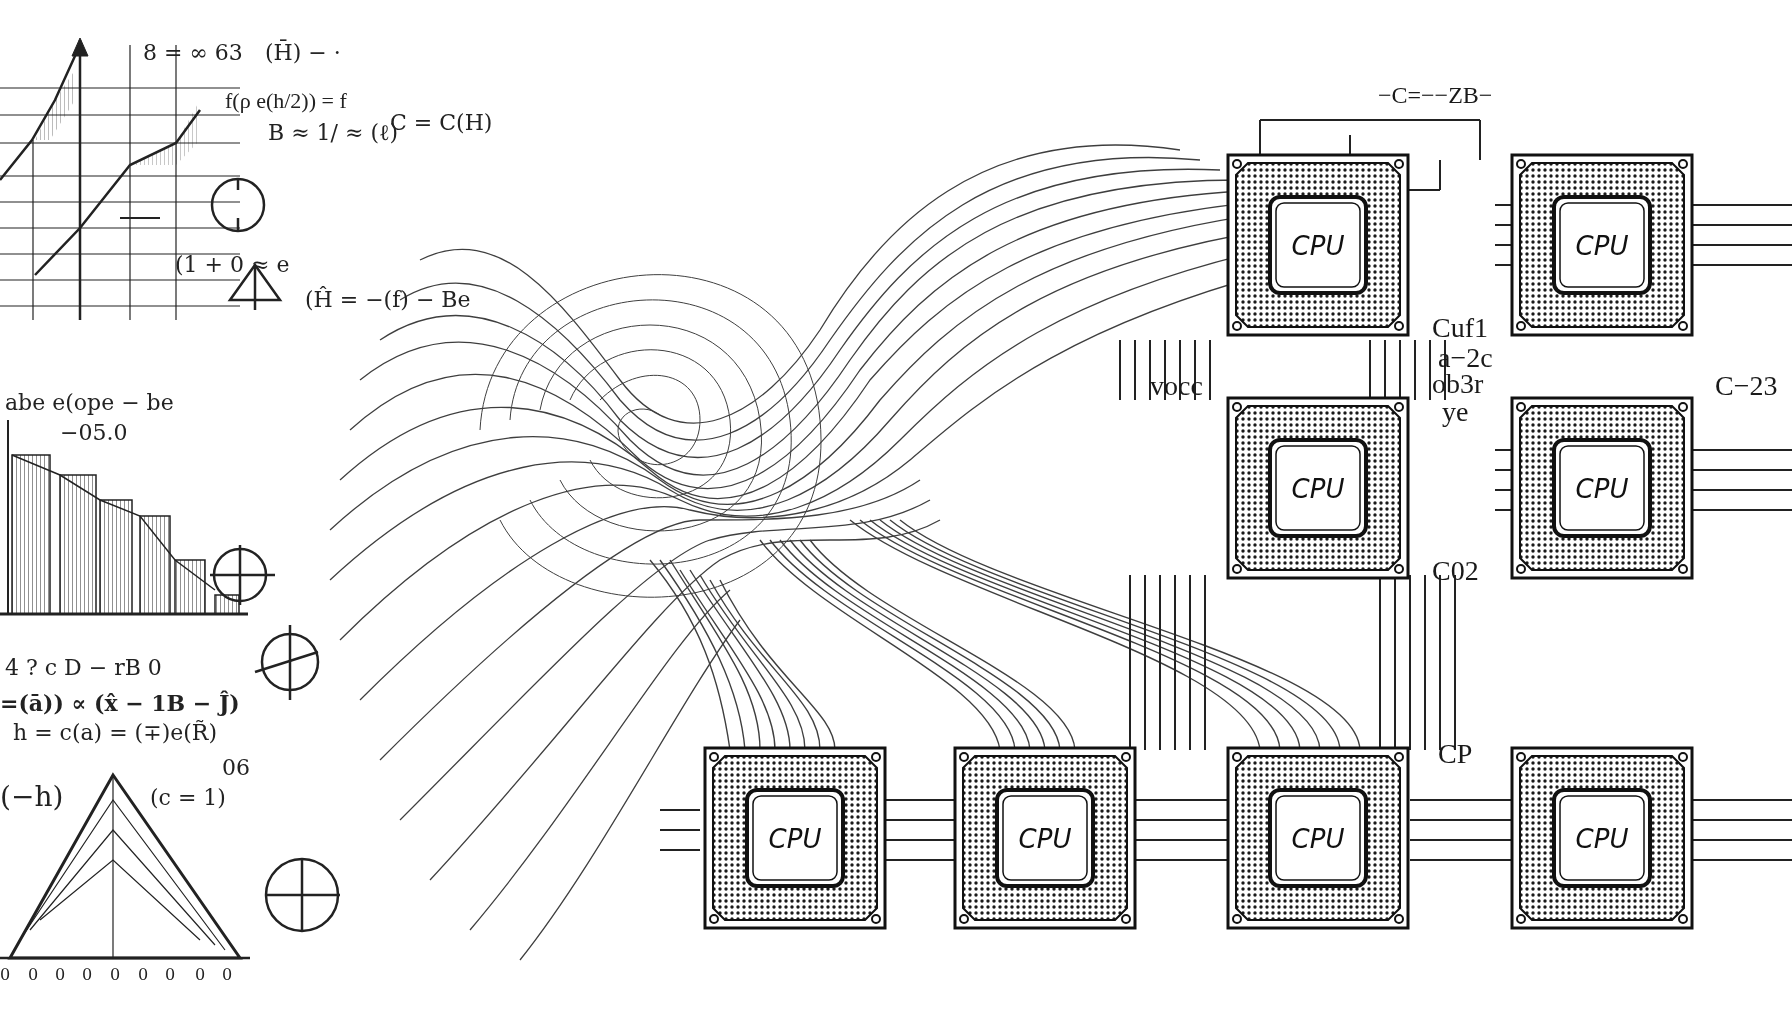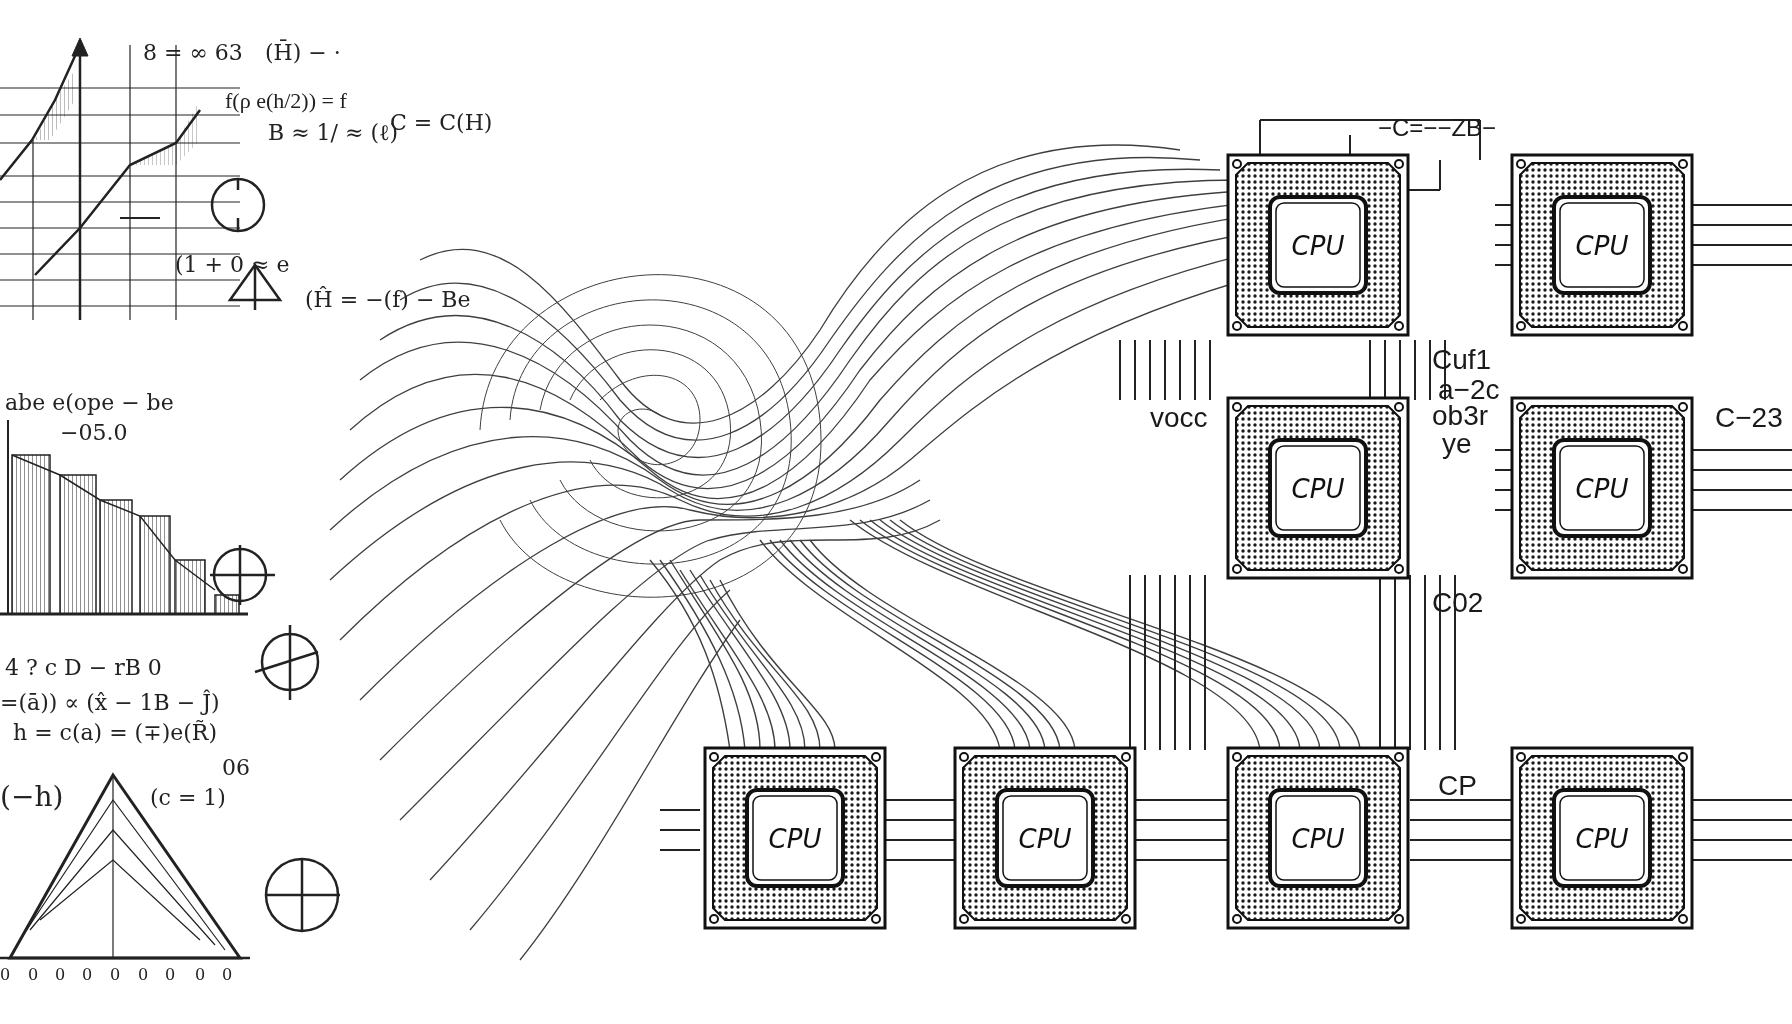--- a/index.html
+++ b/index.html
@@ -1,18 +1,18 @@
 <!DOCTYPE html>
 <html><head>
 <meta charset="utf-8">
 <style>
   html, body { margin:0; padding:0; background:#ffffff; }
   body { width:1792px; height:1024px; overflow:hidden; position:relative; font-family:"DejaVu Sans", sans-serif; }
   #scene { position:absolute; left:0; top:0; width:1792px; height:1024px; }
-  .label { position:absolute; font-family:Liberation Sans, sans-serif; color:#1a1a1a; white-space:nowrap;margin-top:32px; }
+  .label { position:absolute; font-family:Liberation Serif, serif; color:#1a1a1a; white-space:nowrap; }
   .lbl-sm { font-size:28px; }
   .lbl-md { font-size:24px; }
   .eq { position:absolute; font-family:"DejaVu Serif", serif; color:#222; white-space:nowrap; font-size:22px; }
   .cpu-label { font-family:"DejaVu Sans", sans-serif; font-style:italic; font-size:26px; fill:#111; }
 </style>
 </head>
 <body>
 
 <svg id="scene" viewBox="0 0 1792 1024" xmlns="http://www.w3.org/2000/svg">
   <defs>
@@ -324,21 +324,21 @@
 <div class="eq" style="left:135px;top:40px;margin-left:8px;">8 = ∞ 63</div>
 <div class="eq" style="left:265px;top:40px;">(H̄) − ·</div>
 <div class="eq" style="left:225px;top:88px;font-family:Liberation Serif, serif;">f(ρ e(h/2)) = f</div>
 <div class="eq" style="left:268px;top:120px;">B ≈ 1/ ≈ (ℓ)</div>
 <div class="eq" style="left:390px;top:110px;">C = C(H)</div>
 <div class="eq" style="left:175px;top:252px;text-align:center;">(1 + 0 ≈ e</div>
 <div class="eq" style="left:305px;top:287px;">(Ĥ = −(f) − Be</div>
 <div class="eq" style="left:5px;top:390px;">abe e(ope − be</div>
 <div class="eq" style="left:60px;top:420px;">−05.0</div>
 <div class="eq" style="left:5px;top:655px;">4 ? c D − rB 0</div>
-<div class="eq" style="left:0px;top:690px;">=(ā)) ∝ (x̂ − 1B − Ĵ)</div>
+<div class="eq" style="left:0px;top:690px;font-weight:bold;">=(ā)) ∝ (x̂ − 1B − Ĵ)</div>
 <div class="eq" style="left:5px;top:720px;margin-left:8px;">h = c(a) = (∓)e(R̃)</div>
 <div class="eq" style="left:0px;top:780px;font-size:28px;">(−h)</div>
 <div class="eq" style="left:150px;top:785px;">(c = 1)</div>
 <div class="eq" style="left:222px;top:755px;text-align:right;">06</div>
 
 <div class="label lbl-md" style="left:1378px;top:82px;">−C=−−ZB−</div>
 <div class="label lbl-sm" style="left:1432px;top:312px;">Cuf1</div>
 <div class="label lbl-sm" style="left:1438px;top:342px;">a−2c</div>
 <div class="label lbl-sm" style="left:1432px;top:368px;">ob3r</div>
 <div class="label lbl-sm" style="left:1442px;top:396px;">ye</div>

